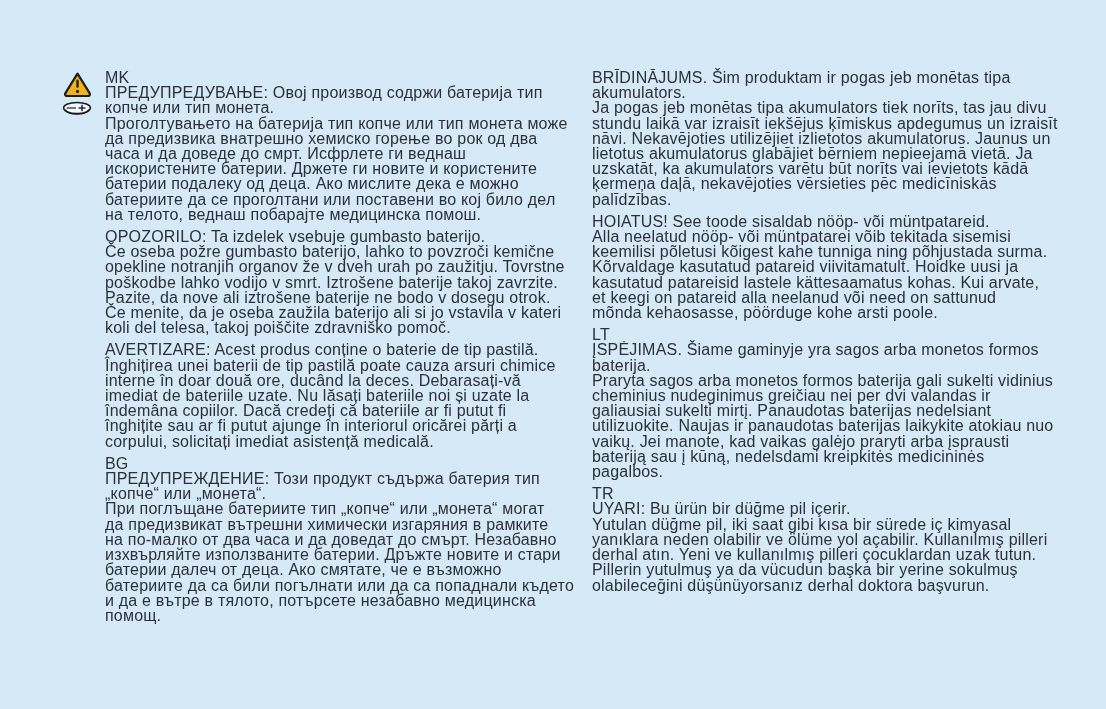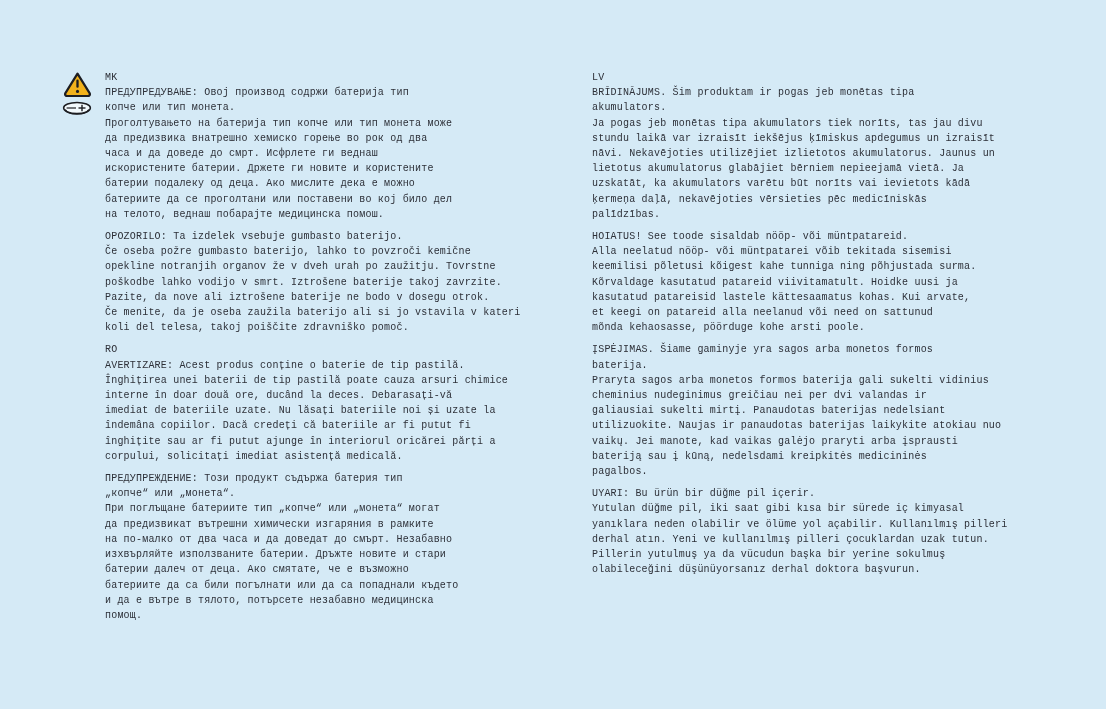--- a/index.html
+++ b/index.html
@@ -29,24 +29,23 @@
     align-items: center;
     gap: 4px;
   }
   .icon-stack svg {
     display: block;
   }
   .col {
     position: absolute;
     top: 70px;
     width: 482px;
-    font-size: 10px;
+    font-size: 16px;
     line-height: 15.2px;
     letter-spacing: 0.2px;
-    font-family: Liberation Mono, monospace;
   }
   .col-left  { left: 105px; }
   .col-right { left: 592px; }
   .section {
     margin: 0 0 7px 0;
   }
   .section-code {
     white-space: pre;
   }
   .section-body {
@@ -93,77 +92,78 @@
     <div class="section">
       <div class="section-body">OPOZORILO: Ta izdelek vsebuje gumbasto baterijo.
 Če oseba požre gumbasto baterijo, lahko to povzroči kemične
 opekline notranjih organov že v dveh urah po zaužitju. Tovrstne
 poškodbe lahko vodijo v smrt. Iztrošene baterije takoj zavrzite.
 Pazite, da nove ali iztrošene baterije ne bodo v dosegu otrok.
 Če menite, da je oseba zaužila baterijo ali si jo vstavila v kateri
 koli del telesa, takoj poiščite zdravniško pomoč.</div>
     </div>
     <div class="section">
-      <div class="section-code">RO</div>
       <div class="section-body">AVERTIZARE: Acest produs conține o baterie de tip pastilă.
 Înghițirea unei baterii de tip pastilă poate cauza arsuri chimice
 interne în doar două ore, ducând la deces. Debarasați-vă
 imediat de bateriile uzate. Nu lăsați bateriile noi și uzate la
 îndemâna copiilor. Dacă credeți că bateriile ar fi putut fi
 înghițite sau ar fi putut ajunge în interiorul oricărei părți a
 corpului, solicitați imediat asistență medicală.</div>
     </div>
     <div class="section">
+      <div class="section-code">BG</div>
       <div class="section-body">ПРЕДУПРЕЖДЕНИЕ: Този продукт съдържа батерия тип
 „копче“ или „монета“.
 При поглъщане батериите тип „копче“ или „монета“ могат
 да предизвикат вътрешни химически изгаряния в рамките
 на по-малко от два часа и да доведат до смърт. Незабавно
 изхвърляйте използваните батерии. Дръжте новите и стари
 батерии далеч от деца. Ако смятате, че е възможно
 батериите да са били погълнати или да са попаднали където
 и да е вътре в тялото, потърсете незабавно медицинска
 помощ.</div>
     </div>
   </div>
 
   <div class="col col-right">
     <div class="section">
-      <div class="section-code">LV</div>
       <div class="section-body">BRĪDINĀJUMS. Šim produktam ir pogas jeb monētas tipa
 akumulators.
 Ja pogas jeb monētas tipa akumulators tiek norīts, tas jau divu
 stundu laikā var izraisīt iekšējus ķīmiskus apdegumus un izraisīt
 nāvi. Nekavējoties utilizējiet izlietotos akumulatorus. Jaunus un
 lietotus akumulatorus glabājiet bērniem nepieejamā vietā. Ja
 uzskatāt, ka akumulators varētu būt norīts vai ievietots kādā
 ķermeņa daļā, nekavējoties vērsieties pēc medicīniskās
 palīdzības.</div>
     </div>
     <div class="section">
       <div class="section-body">HOIATUS! See toode sisaldab nööp- või müntpatareid.
 Alla neelatud nööp- või müntpatarei võib tekitada sisemisi
 keemilisi põletusi kõigest kahe tunniga ning põhjustada surma.
 Kõrvaldage kasutatud patareid viivitamatult. Hoidke uusi ja
 kasutatud patareisid lastele kättesaamatus kohas. Kui arvate,
 et keegi on patareid alla neelanud või need on sattunud
 mõnda kehaosasse, pöörduge kohe arsti poole.</div>
     </div>
     <div class="section">
+      <div class="section-code">LT</div>
       <div class="section-body">ĮSPĖJIMAS. Šiame gaminyje yra sagos arba monetos formos
 baterija.
 Praryta sagos arba monetos formos baterija gali sukelti vidinius
 cheminius nudeginimus greičiau nei per dvi valandas ir
 galiausiai sukelti mirtį. Panaudotas baterijas nedelsiant
 utilizuokite. Naujas ir panaudotas baterijas laikykite atokiau nuo
 vaikų. Jei manote, kad vaikas galėjo praryti arba įsprausti
 bateriją sau į kūną, nedelsdami kreipkitės medicininės
 pagalbos.</div>
     </div>
     <div class="section">
+      <div class="section-code">TR</div>
       <div class="section-body">UYARI: Bu ürün bir düğme pil içerir.
 Yutulan düğme pil, iki saat gibi kısa bir sürede iç kimyasal
 yanıklara neden olabilir ve ölüme yol açabilir. Kullanılmış pilleri
 derhal atın. Yeni ve kullanılmış pilleri çocuklardan uzak tutun.
 Pillerin yutulmuş ya da vücudun başka bir yerine sokulmuş
 olabileceğini düşünüyorsanız derhal doktora başvurun.</div>
     </div>
   </div>
 
 </div>

